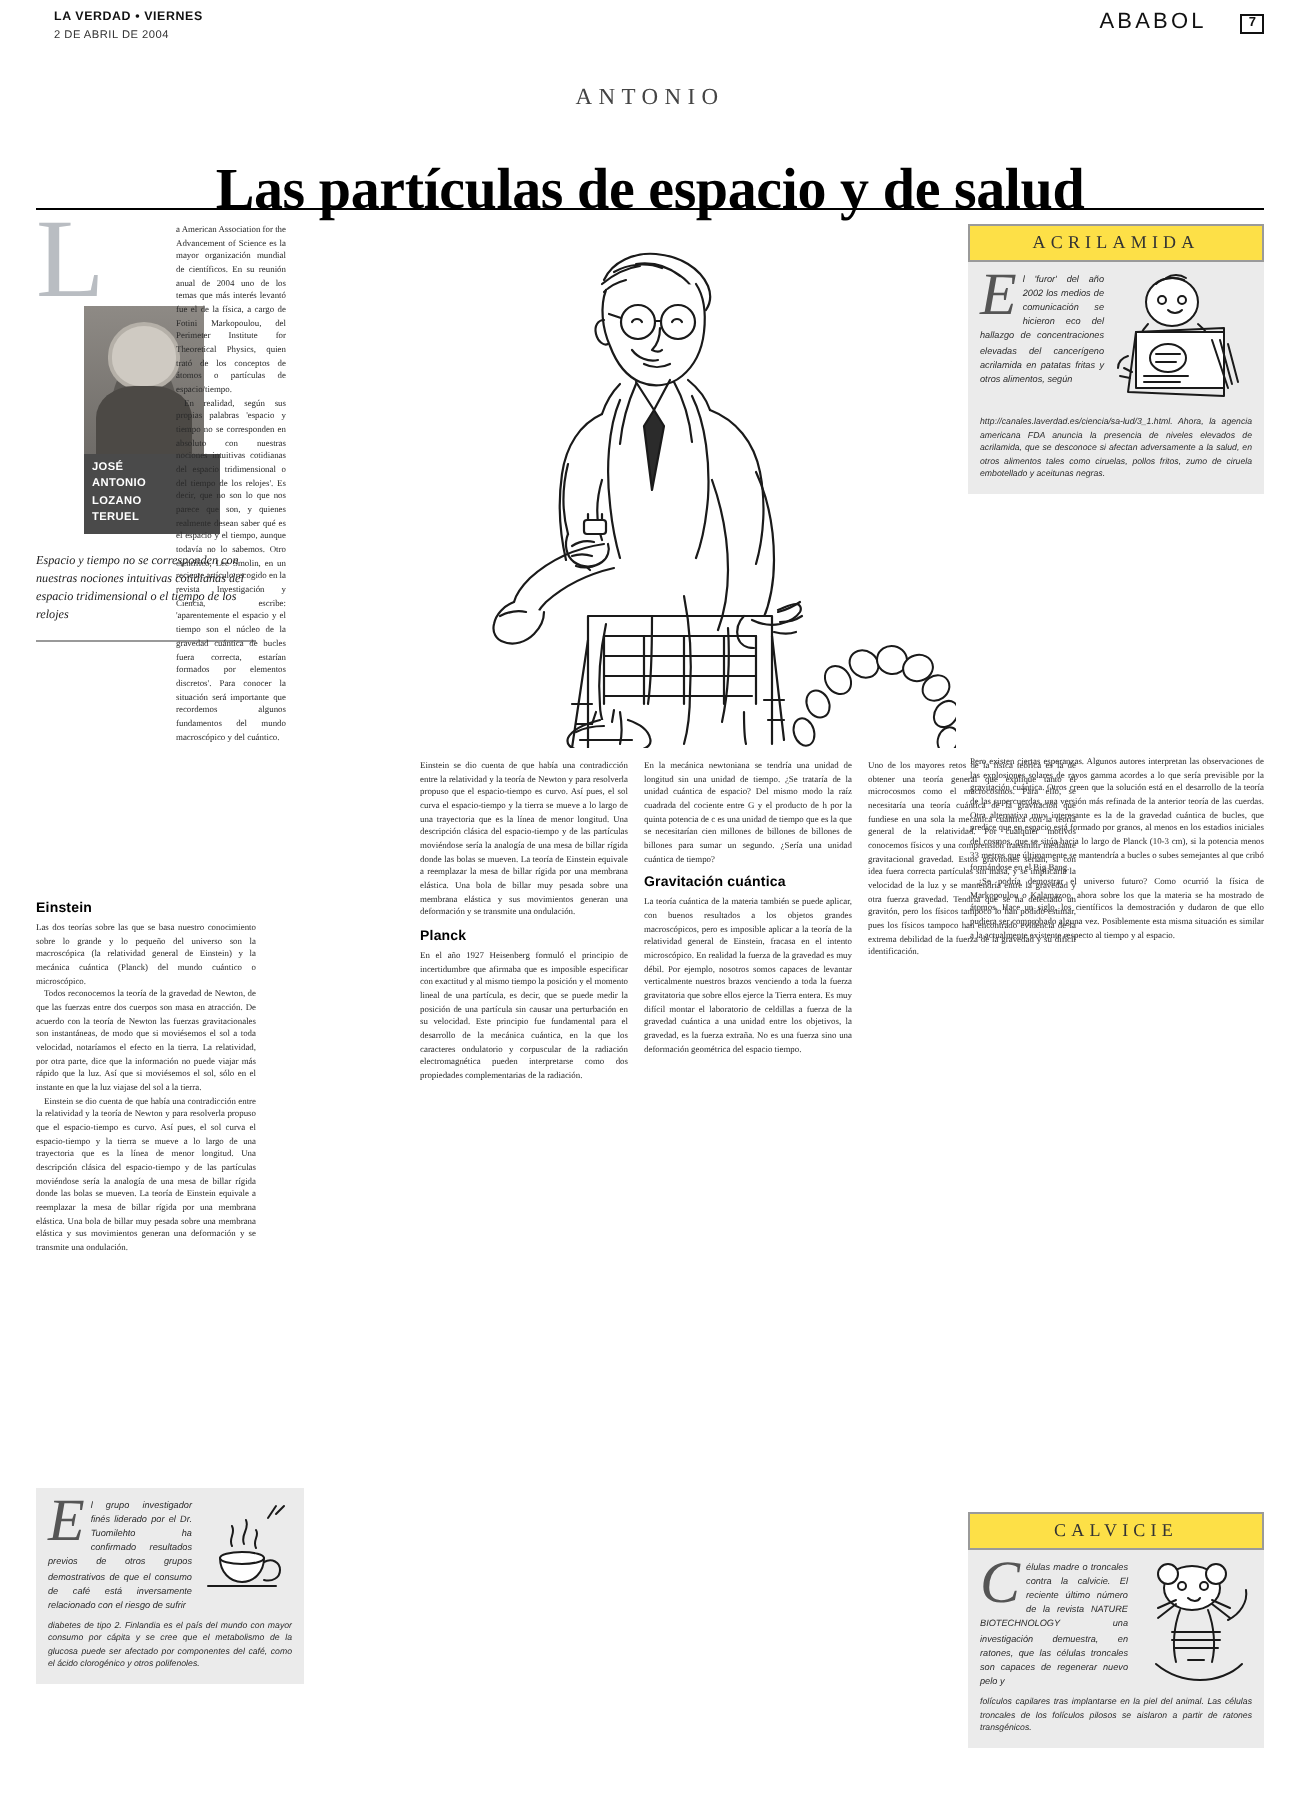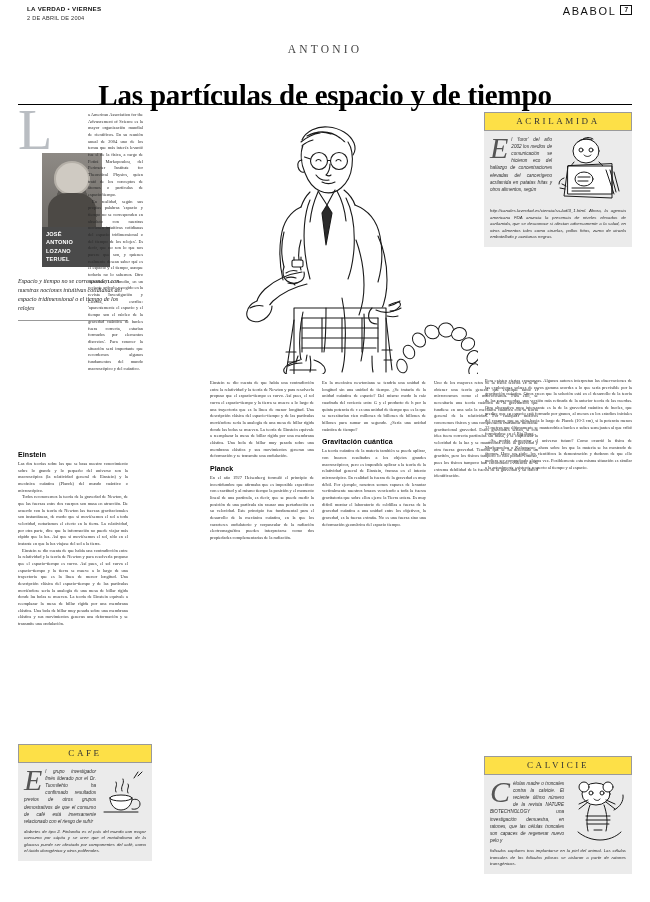--- a/index.html
+++ b/index.html
@@ -9,21 +9,21 @@
     color:#111;
     -webkit-font-smoothing:antialiased;
   }
 
   
   .masthead{position:absolute;left:0;top:0;width:650px;height:30px;}
   .mh-left{position:absolute;left:27px;top:5px;line-height:1.25;}
   .mh-pub{font-family:"Liberation Sans",sans-serif;font-size:6.2px;font-weight:700;letter-spacing:.3px;color:#111;}
   .mh-pub .sep{font-weight:700;}
   .mh-date{font-family:"Liberation Sans",sans-serif;font-size:5.6px;letter-spacing:.25px;color:#333;margin-top:2px;}
-  .mh-right{position:absolute;right:18px;top:5px;display:flex;align-items:flex-start;gap:4px;}
+  .mh-right{position:absolute;right:18px;top:5px;display:flex;align-items:flex-end;gap:17px;}
   .mh-brand{font-family:"Liberation Sans",sans-serif;font-size:11px;letter-spacing:1.6px;color:#111;}
   .mh-page{font-family:"Liberation Sans",sans-serif;font-size:6.5px;font-weight:700;border:1px solid #111;
            padding:0px 3px 1px 3px;line-height:1.1;}
 
   
   .kicker{position:absolute;left:0;top:43px;width:650px;text-align:center;
           font-size:11.5px;letter-spacing:3.2px;color:#444;font-family:"Liberation Serif",serif;}
 
   
   .headline{position:absolute;left:0;top:62px;width:650px;text-align:center;
@@ -128,21 +128,21 @@
     </div>
     <div class="mh-date">2 DE ABRIL DE 2004</div>
   </div>
   <div class="mh-right">
     <div class="mh-brand">ABABOL</div>
     <div class="mh-page">7</div>
   </div>
 </div>
 
 <div class="kicker">ANTONIO</div>
-<h1 class="headline">Las partículas de espacio y de tiempo</h1>
+<h1 class="headline">Las partículas de espacio y de salud</h1>
 <div class="rule-top"></div>
 
 <div id="main-illus">
   <svg viewBox="0 0 272 262" width="272" height="262" aria-hidden="true">
     <g fill="none" stroke="#1a1a1a" stroke-width="1.1" stroke-linecap="round" stroke-linejoin="round">
 
       <path d="M96 28c4-9 15-14 26-13 12 1 22 7 26 16 2 5 1 9-1 12" fill="#fff"></path>
       <path d="M95 30c6-5 12-8 19-9M101 24c7-4 16-5 24-2M112 20c8-1 16 1 22 6M124 21c7 2 13 6 17 12M96 34c3-3 7-5 11-6"></path>
 
       <path d="M97 33c-3 8-2 19 2 28 3 8 8 15 15 18 7 3 15 2 21-3 6-5 10-13 11-22 1-9 0-18-4-24" fill="#fff"></path>
@@ -303,21 +303,20 @@
         <span class="minicap">E</span>
         <span>l 'furor' del año 2002 los medios de comunicación se hicieron eco del hallazgo de concentraciones elevadas del cancerígeno acrilamida en patatas fritas y otros alimentos, según</span>
       </div>
       <div style="clear:both"></div>
       <div class="boxcap">http://canales.laverdad.es/ciencia/sa-lud/3_1.html. Ahora, la agencia americana FDA anuncia la presencia de niveles elevados de acrilamida, que se desconoce si afectan adversamente a la salud, en otros alimentos tales como ciruelas, pollos fritos, zumo de ciruela embotellado y aceitunas negras.</div>
     </div>
   </div>
 </div>
 
 <div id="box-cafe">
-  <div class="boxtitle">CAFE</div>
   <div class="infobox">
     <div class="boxbody">
       <div class="illus">
         <svg viewBox="0 0 46 48" width="46" height="48" aria-hidden="true">
           <g fill="none" stroke="#1a1a1a" stroke-width="1" stroke-linecap="round" stroke-linejoin="round">
             <path d="M10 30h22c0 7-5 12-11 12s-11-5-11-12z" fill="#fff"></path>
             <path d="M32 32c4-2 8 0 8 4s-4 6-8 5"></path>
             <ellipse cx="21" cy="30" rx="11" ry="3" fill="#fff"></ellipse>
             <path d="M4 44h34"></path>
             <path d="M16 24c-2-4 2-6 0-10M22 23c-2-5 3-7 1-12M28 25c-2-4 2-6 0-9"></path>

